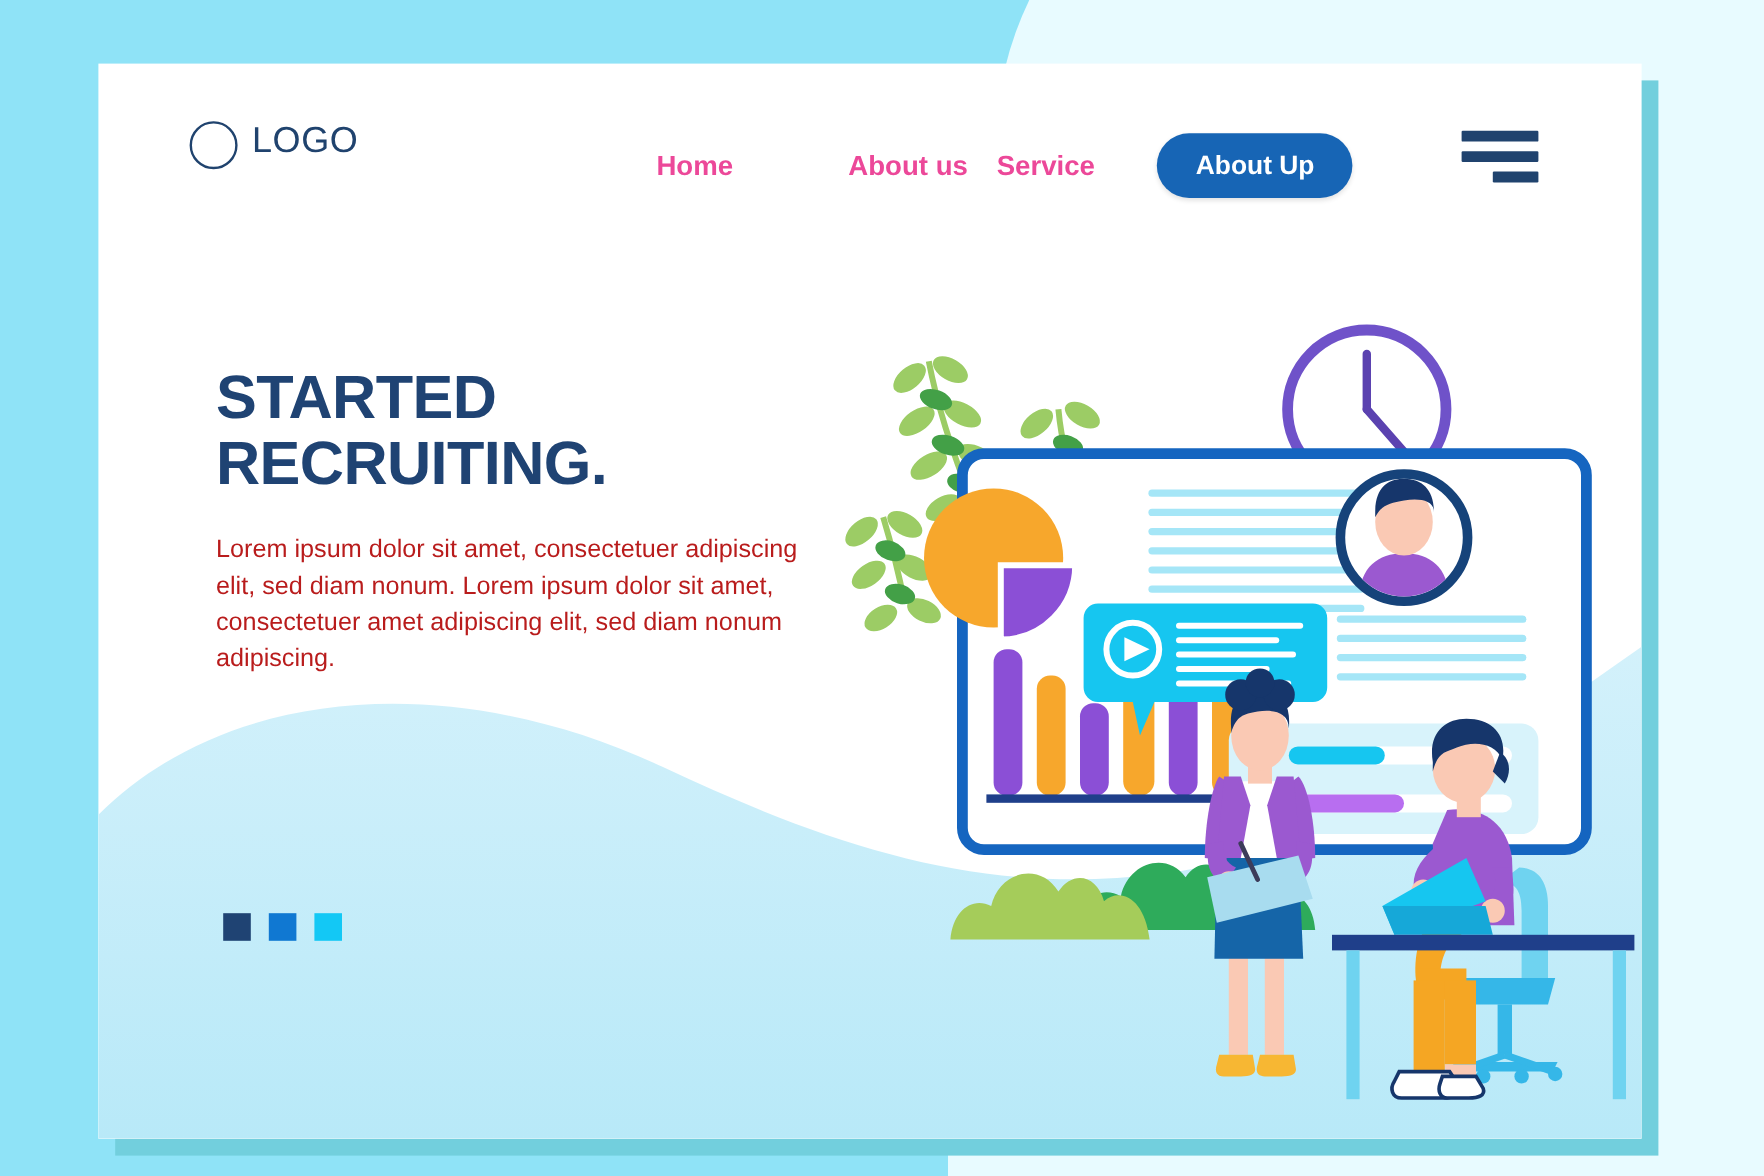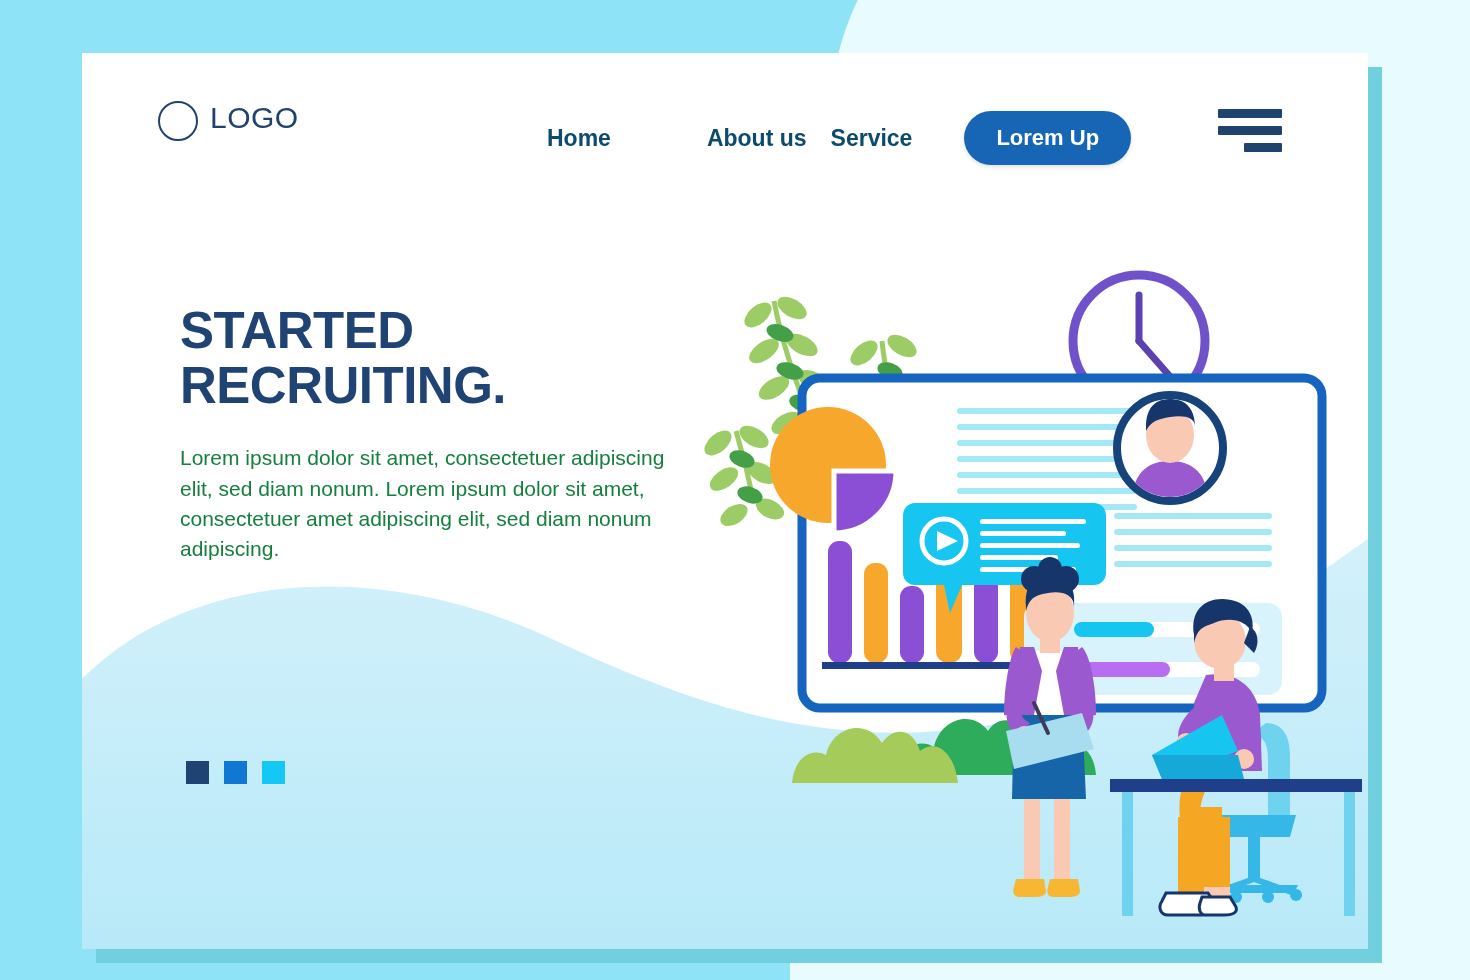--- a/index.html
+++ b/index.html
@@ -55,21 +55,21 @@
   .brand { position: absolute; left: 76px; top: 48px; display: flex; align-items: flex-start; gap: 12px; }
   .brand-circle {
     width: 40px; height: 40px; border-radius: 50%;
     border: 2.5px solid #20436e;
   }
   .brand-text {
     font-size: 30px; letter-spacing: 0.5px; color: #20436e; font-weight: 400;
   }
   .nav-links { position: absolute; left: 465px; top: 58px; display: flex; align-items: center; gap: 0; }
   .nav-link {
-    font-size: 23px; font-weight: bold; color: #0c4a6e; cursor: pointer;
+    font-size: 23px; font-weight: bold; color: #ec4899; cursor: pointer;
     padding: 6px 0; white-space: nowrap;
   }
   .nav-link.home { margin-right: 96px; }
   .nav-link.about { }
   .nav-link.service { margin-right: 52px; margin-left: 24px; }
   .signup-btn {
     background: #1765b5; color: #fff; border: none; border-radius: 28px;
     font-size: 22px; font-weight: bold; padding: 14px 32px; cursor: pointer;
     font-family: "Liberation Sans", sans-serif;
     box-shadow: 0 2px 4px rgba(0,0,0,.12);
@@ -83,21 +83,21 @@
   .hamburger span:nth-child(3) { width: 38px; margin-left: 26px; margin-bottom: 0; }
 
   
   .hero { position: absolute; left: 98px; top: 250px; width: 520px; z-index: 15; }
   .hero h1 {
     font-size: 51px; font-weight: bold; color: #1f4373; line-height: 1.08;
     letter-spacing: -0.5px;
   }
   .hero h1 .dot { color: #1f4373; }
   .hero p {
-    margin-top: 30px; font-size: 21px; line-height: 1.45; color: #15803d; font-weight: 400;
+    margin-top: 30px; font-size: 21px; line-height: 1.45; color: #b91c1c; font-weight: 400;
   }
   .cta {
     margin-top: 48px; background: #1765b5; color: #fff; border: none;
     border-radius: 34px; font-size: 23px; font-weight: bold;
     padding: 19px 40px; letter-spacing: .6px; cursor: pointer;
     font-family: "Liberation Sans", sans-serif;
     box-shadow: 0 3px 6px rgba(0,0,0,.14);
   }
   .squares { position: absolute; left: 104px; top: 708px; display: flex; gap: 15px; z-index: 15; }
   .sq { width: 23px; height: 23px; }
@@ -132,21 +132,21 @@
   <div class="nav">
     <div class="brand">
       <div class="brand-circle"></div>
       <div class="brand-text">LOGO</div>
     </div>
 
     <div class="nav-links">
       <div class="nav-link home">Home</div>
       <div class="nav-link about">About us</div>
       <div class="nav-link service">Service</div>
-      <button class="signup-btn">Lorem Up</button>
+      <button class="signup-btn">About Up</button>
     </div>
 
     <div class="hamburger">
       <span></span>
       <span></span>
       <span></span>
     </div>
   </div>
 
   <div class="hero">

